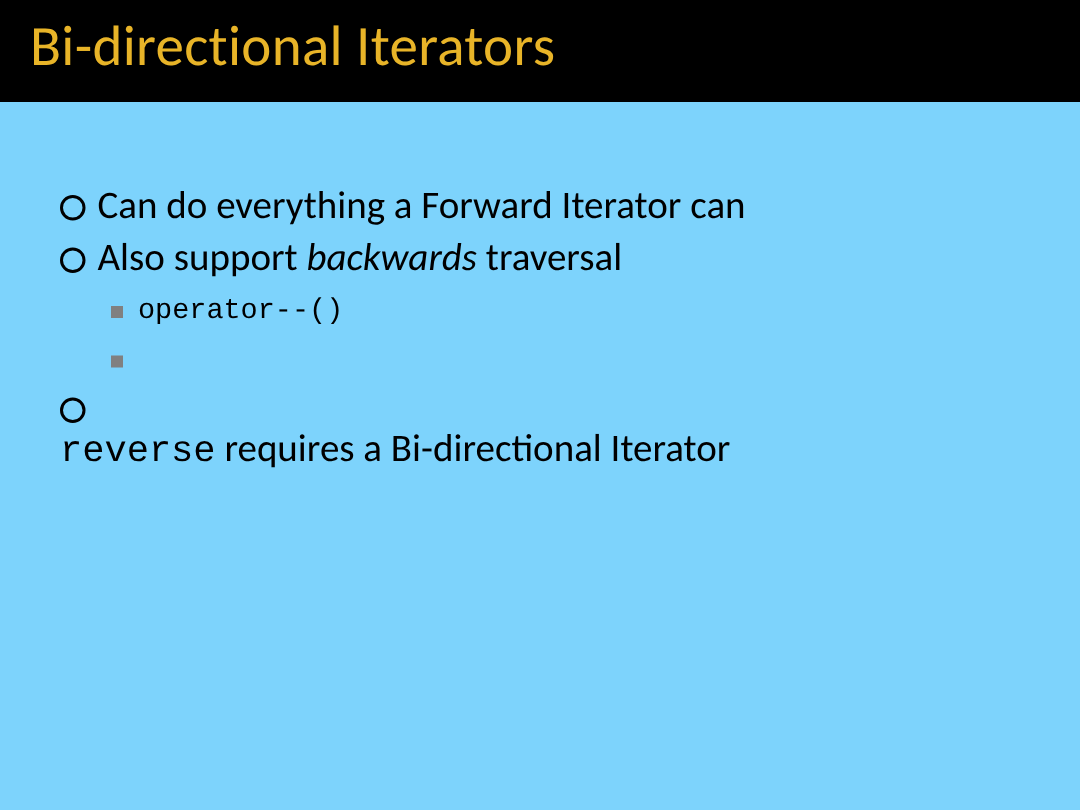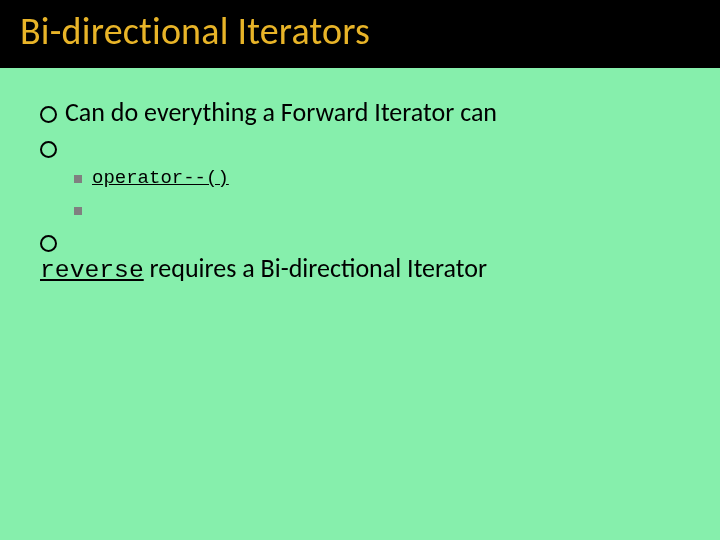--- a/index.html
+++ b/index.html
@@ -8,35 +8,36 @@
     width: 720px;
     height: 540px;
     background: #ffffff;
     font-family: "Calibri", "Segoe UI", sans-serif;
     overflow: hidden;
   }
   .slide {
     width: 720px;
     height: 540px;
     position: relative;
-    background: #86efac;
+    background: #7dd3fc;
   }
   .title-bar {
     background: #000000;
     padding: 8px 20px 14px 20px;
   }
   .title-text {
     color: #e8b428;
     font-size: 38px;
     font-weight: 400;
     letter-spacing: 0.2px;
   }
   .content {
     padding: 28px 40px 0 40px;
     color: #000000;
+    margin-top: 24px;
   }
   .bullet-row {
     display: flex;
     align-items: flex-start;
     margin-bottom: 2px;
     font-size: 26px;
     line-height: 1.25;
   }
   .bullet-circle {
     flex: 0 0 auto;
@@ -63,21 +64,20 @@
     background: #808080;
     margin-top: 9px;
     margin-right: 10px;
   }
   .italic {
     font-style: italic;
   }
   .mono {
     font-family: "Courier New", monospace;
     font-size: 0.95em;
-    text-decoration: underline;
   }
   .gap-top {
     margin-top: 10px;
     flex-direction: column;
   }
 </style>
 </head>
 <body>
 
 <div class="slide">
@@ -88,20 +88,23 @@
 
   <div class="content">
 
     <div class="bullet-row">
       <span class="bullet-circle"></span>
       <span>Can do everything a Forward Iterator can</span>
     </div>
 
     <div class="bullet-row">
       <span class="bullet-circle"></span>
+      <span>
+        <span>Also support </span><span class="italic">backwards</span><span> traversal</span>
+      </span>
     </div>
 
     <div class="sub-row">
       <span class="sub-square"></span>
       <span class="mono">operator--()</span>
     </div>
 
     <div class="sub-row">
       <span class="sub-square"></span>
     </div>

